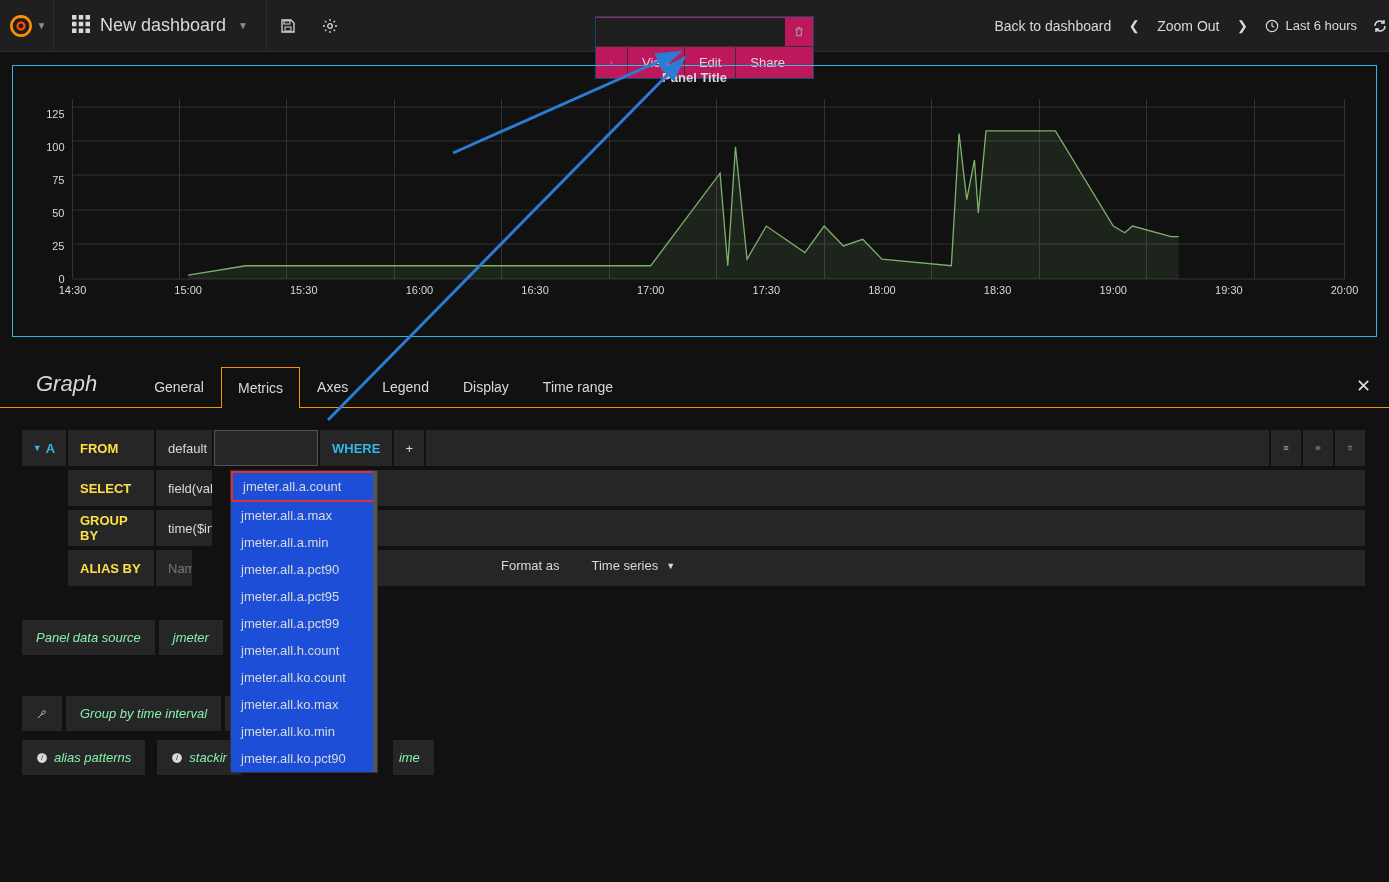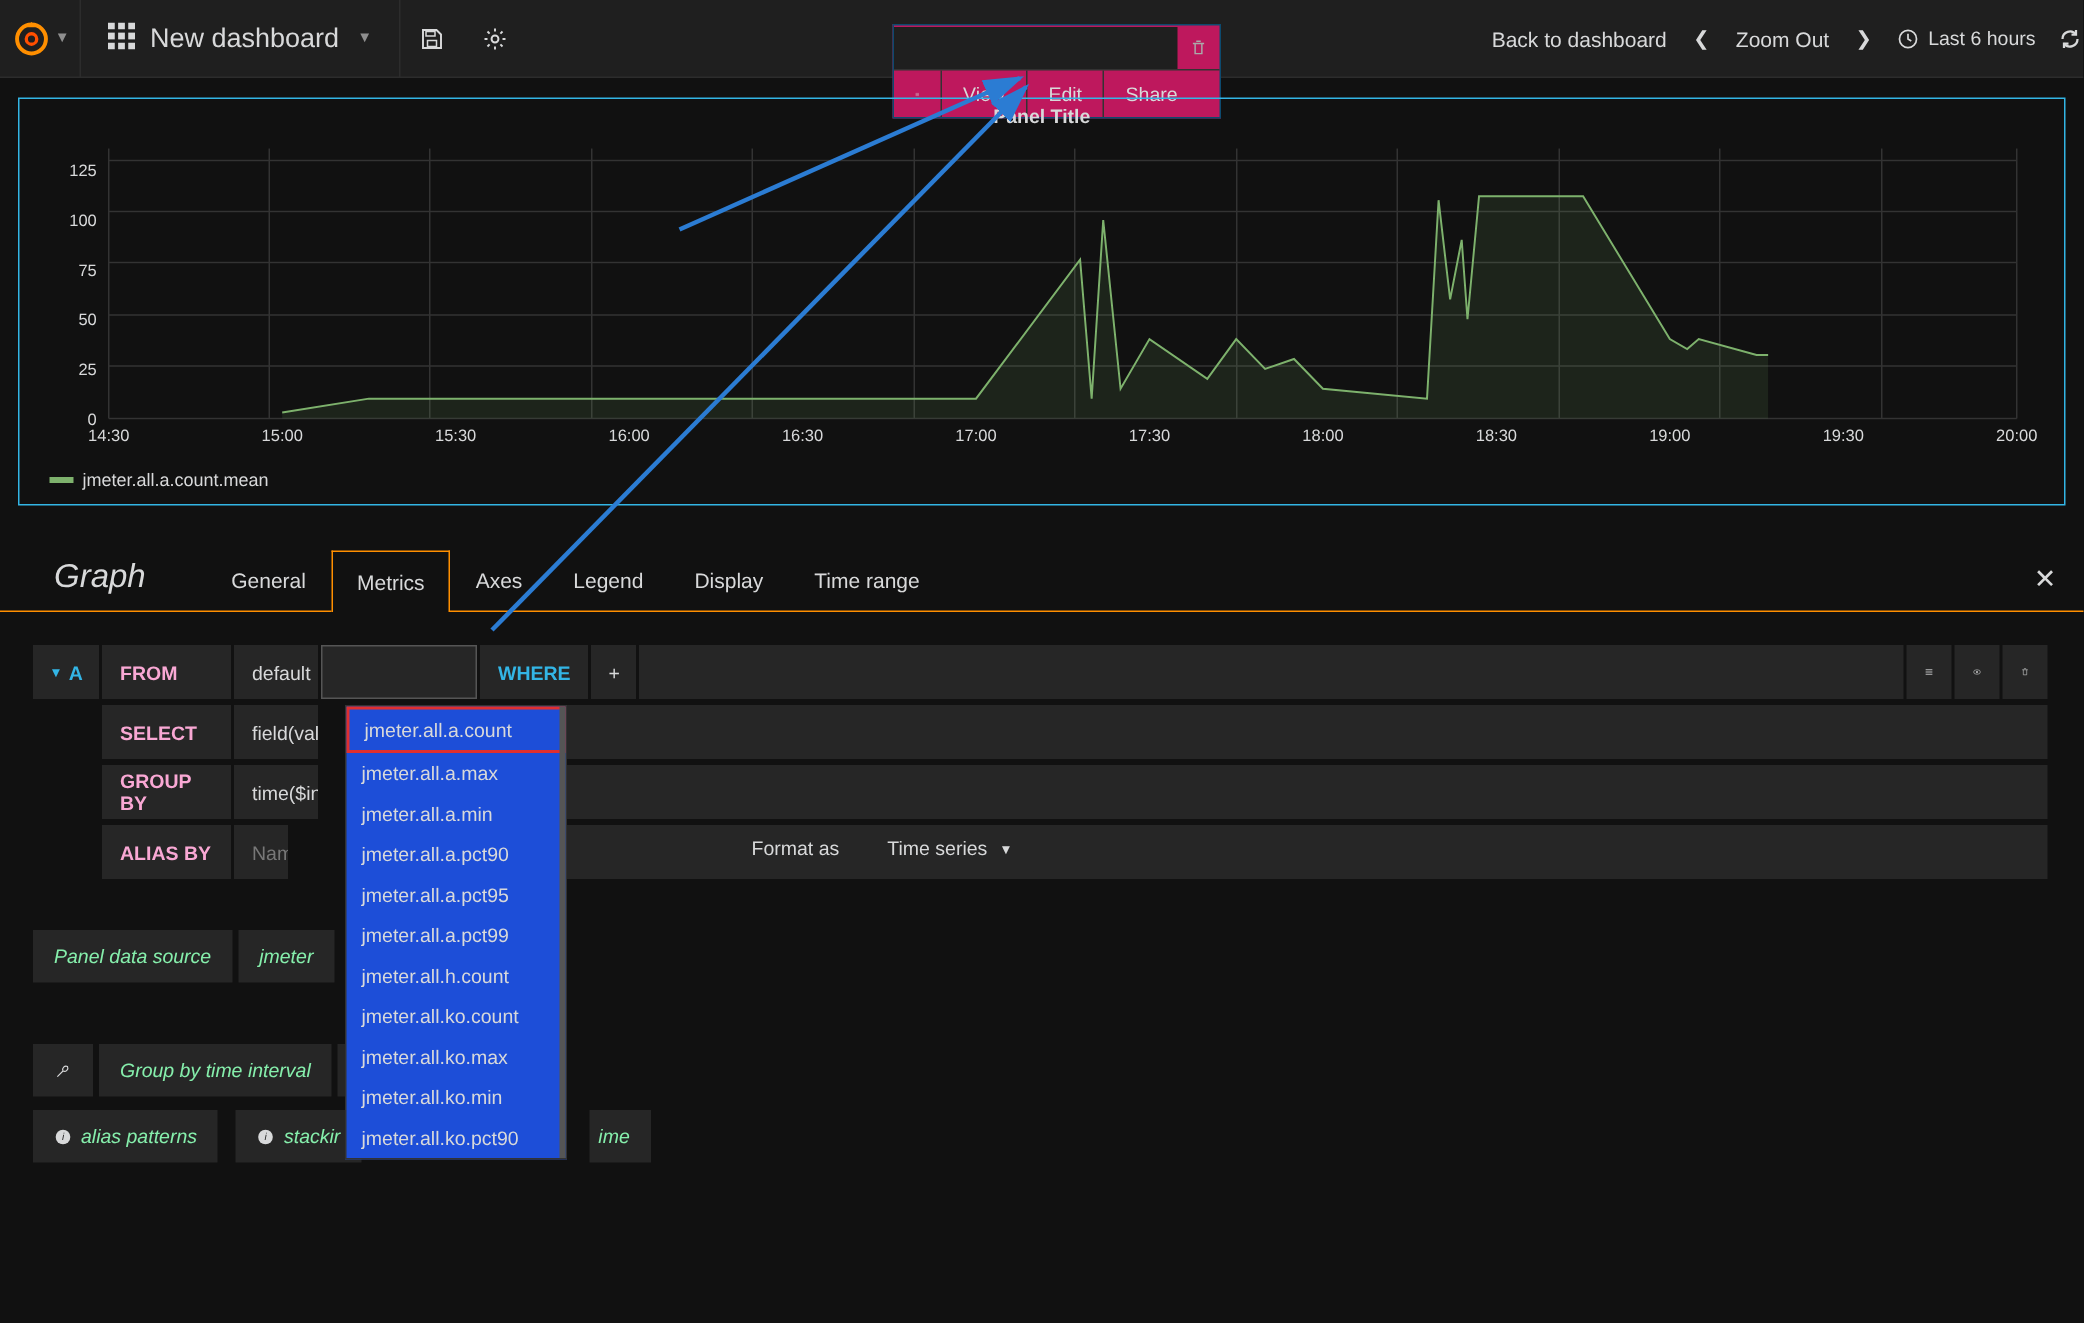--- a/index.html
+++ b/index.html
@@ -44,21 +44,21 @@
 .graph-label { font-style:italic; font-size:22px; color:#d8d9da; margin-right:40px; padding-bottom:10px; }
 .tab { padding:12px 16px; color:#d8d9da; font-size:14px; border:1px solid transparent; border-bottom:none; }
 .tab.active { border-color:#ff8f00; background:#111; position:relative; top:1px; }
 .tabs-close { margin-left:auto; margin-right:18px; font-size:18px; color:#d8d9da; padding-bottom:10px; }
 
 
 .qrow-container { position:absolute; top:430px; left:22px; right:22px; }
 .qrow { display:flex; align-items:stretch; height:36px; margin-bottom:4px; }
 .qcell { background:#262626; display:flex; align-items:center; padding:0 12px; margin-right:2px; font-size:13px; }
 .qc-toggle { color:#33b5e5; font-weight:bold; width:44px; justify-content:center; }
-.qc-kw { color:#f9a8d4; font-weight:bold; text-transform:uppercase; width:86px; }
+.qc-kw { color:#fde047; font-weight:bold; text-transform:uppercase; width:86px; }
 .qc-val { color:#d8d9da; }
 .qc-kw2 { color:#33b5e5; font-weight:bold; }
 .qc-plus { width:30px; justify-content:center; color:#d8d9da; }
 .qc-fill { flex:1; }
 .qc-iconbtn { width:30px; justify-content:center; }
 .qc-input-ph { color:#777; }
 .qc-measurement { width:104px; border:1px solid #555; }
 .qc-spacer { background:transparent; width:44px; }
 
 
@@ -208,24 +208,20 @@
         <text x="741.8181818181818" y="205">17:30</text>
         <text x="857.4545454545455" y="205">18:00</text>
         <text x="973.0909090909091" y="205">18:30</text>
         <text x="1088.7272727272727" y="205">19:00</text>
         <text x="1204.3636363636363" y="205">19:30</text>
         <text x="1320" y="205">20:00</text>
       </g>
     <path id="series-path" fill="none" stroke="#7eb26d" stroke-width="1.3" d="M163.63636363636363 186.03076923076924L221.45454545454544 176.76923076923077L279.27272727272725 176.76923076923077L394.9090909090909 176.76923076923077L510.54545454545456 176.76923076923077L626.1818181818181 176.76923076923077L695.5636363636363 84.15384615384615L703.2727272727273 176.76923076923077L710.9818181818182 57.69230769230768L722.5454545454545 170.15384615384616L741.8181818181818 137.07692307692307L780.3636363636364 163.53846153846155L799.6363636363636 137.07692307692307L818.9090909090909 156.9230769230769L838.1818181818181 150.30769230769232L857.4545454545455 170.15384615384616L926.8363636363637 176.76923076923077L934.5454545454546 44.46153846153845L942.2545454545455 110.61538461538461L949.9636363636364 70.92307692307692L953.8181818181819 123.84615384615384L961.5272727272727 41.8153846153846L1030.909090909091 41.8153846153846L1088.7272727272727 137.07692307692307L1100.290909090909 143.69230769230768L1108 137.07692307692307L1146.5454545454545 147.66153846153844L1154.2545454545455 147.66153846153844"></path>
     <path id="series-fill" fill="#7eb26d" fill-opacity="0.12" stroke="none" d="M163.63636363636363 186.03076923076924L221.45454545454544 176.76923076923077L279.27272727272725 176.76923076923077L394.9090909090909 176.76923076923077L510.54545454545456 176.76923076923077L626.1818181818181 176.76923076923077L695.5636363636363 84.15384615384615L703.2727272727273 176.76923076923077L710.9818181818182 57.69230769230768L722.5454545454545 170.15384615384616L741.8181818181818 137.07692307692307L780.3636363636364 163.53846153846155L799.6363636363636 137.07692307692307L818.9090909090909 156.9230769230769L838.1818181818181 150.30769230769232L857.4545454545455 170.15384615384616L926.8363636363637 176.76923076923077L934.5454545454546 44.46153846153845L942.2545454545455 110.61538461538461L949.9636363636364 70.92307692307692L953.8181818181819 123.84615384615384L961.5272727272727 41.8153846153846L1030.909090909091 41.8153846153846L1088.7272727272727 137.07692307692307L1100.290909090909 143.69230769230768L1108 137.07692307692307L1146.5454545454545 147.66153846153844L1154.2545454545455 147.66153846153844 L 1154.2545454545455 190 L 163.63636363636363 190 Z"></path>
   </svg>
-  <div class="legend-row">
-    <span class="legend-swatch"></span>
-    <span>jmeter.all.a.count.mean</span>
-  </div>
 </div>
 
 <div class="tabs-row">
   <span class="graph-label">Graph</span>
   <div id="tabs-holder" style="display:flex;">
       <div class="tab">General</div>
       <div class="tab active">Metrics</div>
       <div class="tab">Axes</div>
       <div class="tab">Legend</div>
       <div class="tab">Display</div>

